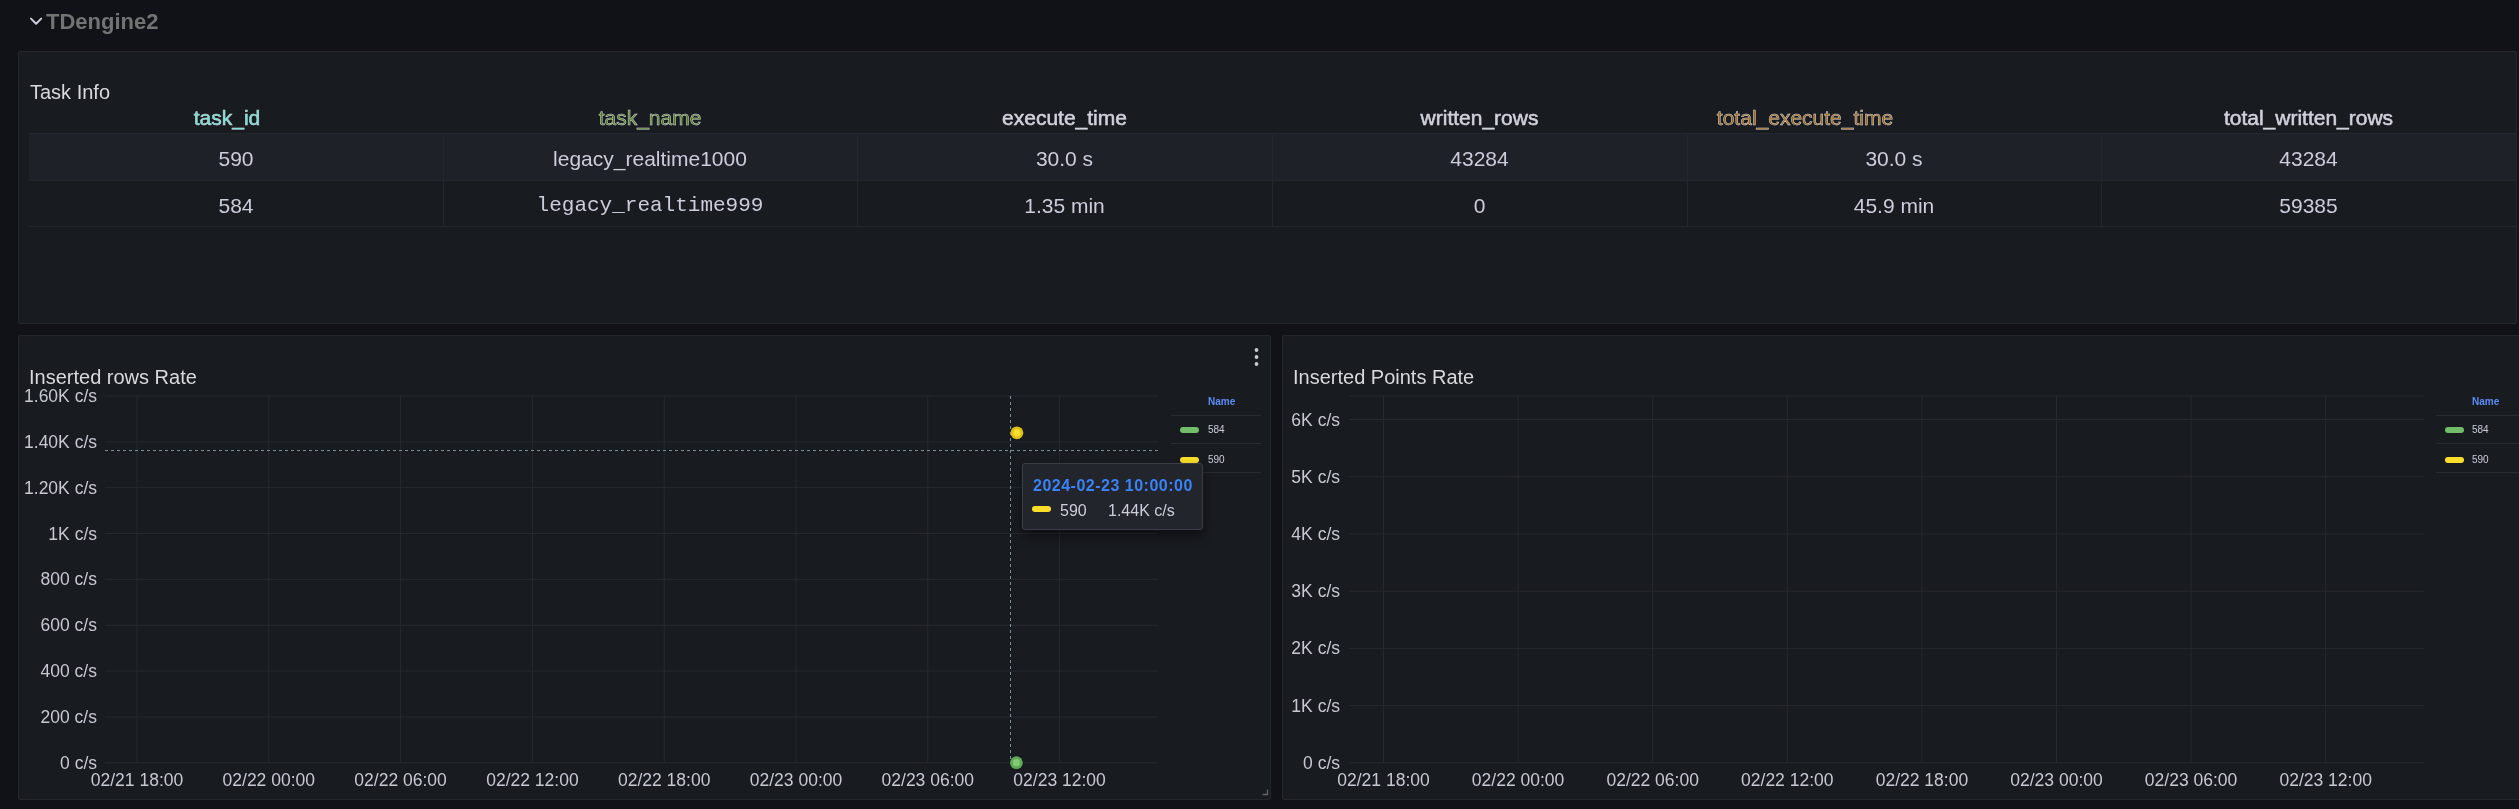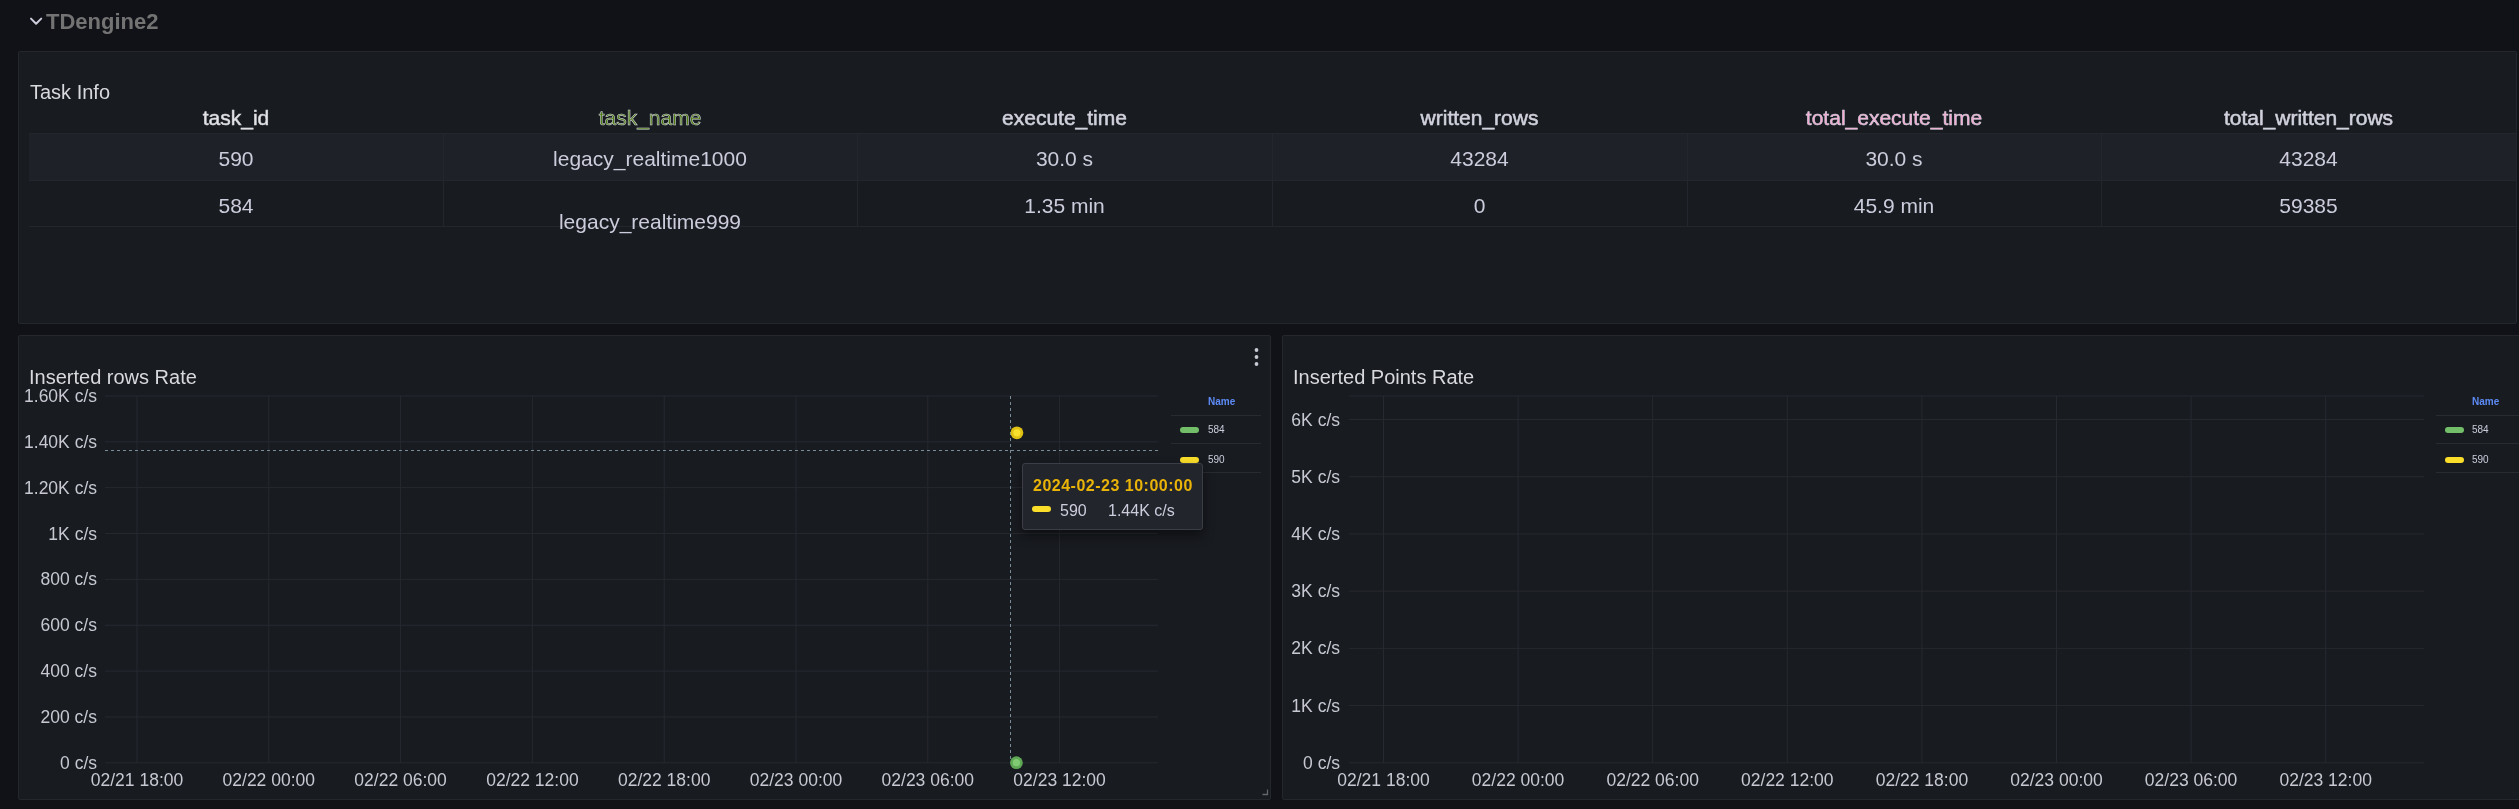--- a/index.html
+++ b/index.html
@@ -30,36 +30,36 @@
 <div class="hline" style="left:29px; top:133px; width:2487px;"></div>
 <div class="hline" style="left:29px; top:180px; width:2487px;"></div>
 <div class="hline" style="left:29px; top:226px; width:2487px;"></div>
 
 <div class="vline" style="left:443px; top:133px; height:93px;"></div>
 <div class="vline" style="left:857px; top:133px; height:93px;"></div>
 <div class="vline" style="left:1272px; top:133px; height:93px;"></div>
 <div class="vline" style="left:1687px; top:133px; height:93px;"></div>
 <div class="vline" style="left:2101px; top:133px; height:93px;"></div>
 
-<div class="cell" style="left:29px;   top:107px; width:414px; color:#e5e5e5; -webkit-text-stroke:0.55px #d0d1dc;">task_id</div>
+<div class="cell" style="left:20px;   top:107px; width:414px; color:#5eead4; -webkit-text-stroke:0.55px #d0d1dc;">task_id</div>
 <div class="cell" style="left:443px;  top:107px; width:414px; color:#4d7c0f; -webkit-text-stroke:0.55px #d0d1dc;">task_name</div>
 <div class="cell" style="left:857px;  top:107px; width:415px; color:#d0d1dc; -webkit-text-stroke:0.55px #d0d1dc;">execute_time</div>
 <div class="cell" style="left:1272px; top:107px; width:415px; color:#d0d1dc; -webkit-text-stroke:0.55px #d0d1dc;">written_rows</div>
-<div class="cell" style="left:1687px; top:107px; width:414px; color:#f9a8d4; -webkit-text-stroke:0.55px #d0d1dc;">total_execute_time</div>
+<div class="cell" style="left:1598px; top:107px; width:414px; color:#a16207; -webkit-text-stroke:0.55px #d0d1dc;">total_execute_time</div>
 <div class="cell" style="left:2101px; top:107px; width:415px; color:#d0d1dc; -webkit-text-stroke:0.55px #d0d1dc;">total_written_rows</div>
 
 <div class="cell" style="left:29px;   top:148px; width:414px;">590</div>
 <div class="cell" style="left:443px;  top:148px; width:414px;">legacy_realtime1000</div>
 <div class="cell" style="left:857px;  top:148px; width:415px;">30.0 s</div>
 <div class="cell" style="left:1272px; top:148px; width:415px;">43284</div>
 <div class="cell" style="left:1687px; top:148px; width:414px;">30.0 s</div>
 <div class="cell" style="left:2101px; top:148px; width:415px;">43284</div>
 
 <div class="cell" style="left:29px;   top:195px; width:414px;">584</div>
-<div class="cell" style="left:443px;  top:211px; width:414px;">legacy_realtime999</div>
+<div class="cell" style="left:443px;  top:195px; width:414px;font-family:Liberation Mono, monospace;">legacy_realtime999</div>
 <div class="cell" style="left:857px;  top:195px; width:415px;">1.35 min</div>
 <div class="cell" style="left:1272px; top:195px; width:415px;">0</div>
 <div class="cell" style="left:1687px; top:195px; width:414px;">45.9 min</div>
 <div class="cell" style="left:2101px; top:195px; width:415px;">59385</div>
 
 <div class="panel" style="left:18px; top:335px; width:1253px; height:465px;"></div>
 <div class="ptitle" style="left:29px; top:347px;">Inserted rows Rate</div>
 
 <svg class="abs" style="left:1248px; top:344px;" width="17" height="26" viewBox="0 0 17 26">
   <circle cx="8.5" cy="6" r="1.9" fill="#c7c8d2"></circle>
@@ -114,21 +114,21 @@
 <div class="hline" style="left:1171px; top:415px;  width:90px; background:#292b32;"></div>
 <div class="hline" style="left:1171px; top:443px;  width:90px; background:#292b32;"></div>
 <div class="hline" style="left:1171px; top:472px;  width:90px; background:#292b32;"></div>
 <div class="legtxt" style="left:1208px; top:394px; font-weight:700; color:#5d8bf5;">Name</div>
 <div class="pill" style="left:1180px; top:427px; background:#73bf69;"></div>
 <div class="legtxt" style="left:1208px; top:422px;">584</div>
 <div class="pill" style="left:1180px; top:457px; background:#fade2a;"></div>
 <div class="legtxt" style="left:1208px; top:452px;">590</div>
 
 <div class="abs" style="left:1022px; top:463px; width:181px; height:67px; background:#22252c; border:1px solid #3b3e46; border-radius:3px; box-shadow:0 6px 12px rgba(0,0,0,0.45); z-index:5;"></div>
-<div class="abs" style="left:1033px; top:477px; font-size:16px; font-weight:700; letter-spacing:0.5px; color:#eab308; z-index:6;">2024-02-23 10:00:00</div>
+<div class="abs" style="left:1033px; top:477px; font-size:16px; font-weight:700; letter-spacing:0.5px; color:#3b82f6; z-index:6;">2024-02-23 10:00:00</div>
 <div class="pill" style="left:1032px; top:506px; background:#fade2a; z-index:6;"></div>
 <div class="abs" style="left:1060px; top:502px; font-size:16px; color:#ccccdc; z-index:6;">590</div>
 <div class="abs" style="left:1108px; top:502px; font-size:16px; color:#ccccdc; z-index:6;">1.44K c/s</div>
 
 <div class="panel" style="left:1282px; top:335px; width:1253px; height:465px;"></div>
 <div class="ptitle" style="left:1293px; top:347px;">Inserted Points Rate</div>
 
 <svg id="chartR" class="abs" style="left:1282px; top:335px;" width="1237" height="465" viewBox="0 0 1237 465">
     <line x1="67" y1="61" x2="1142" y2="61" stroke="#272930" stroke-width="1"></line>
     <line x1="67" y1="84.5" x2="1142" y2="84.5" stroke="#272930" stroke-width="1"></line>

